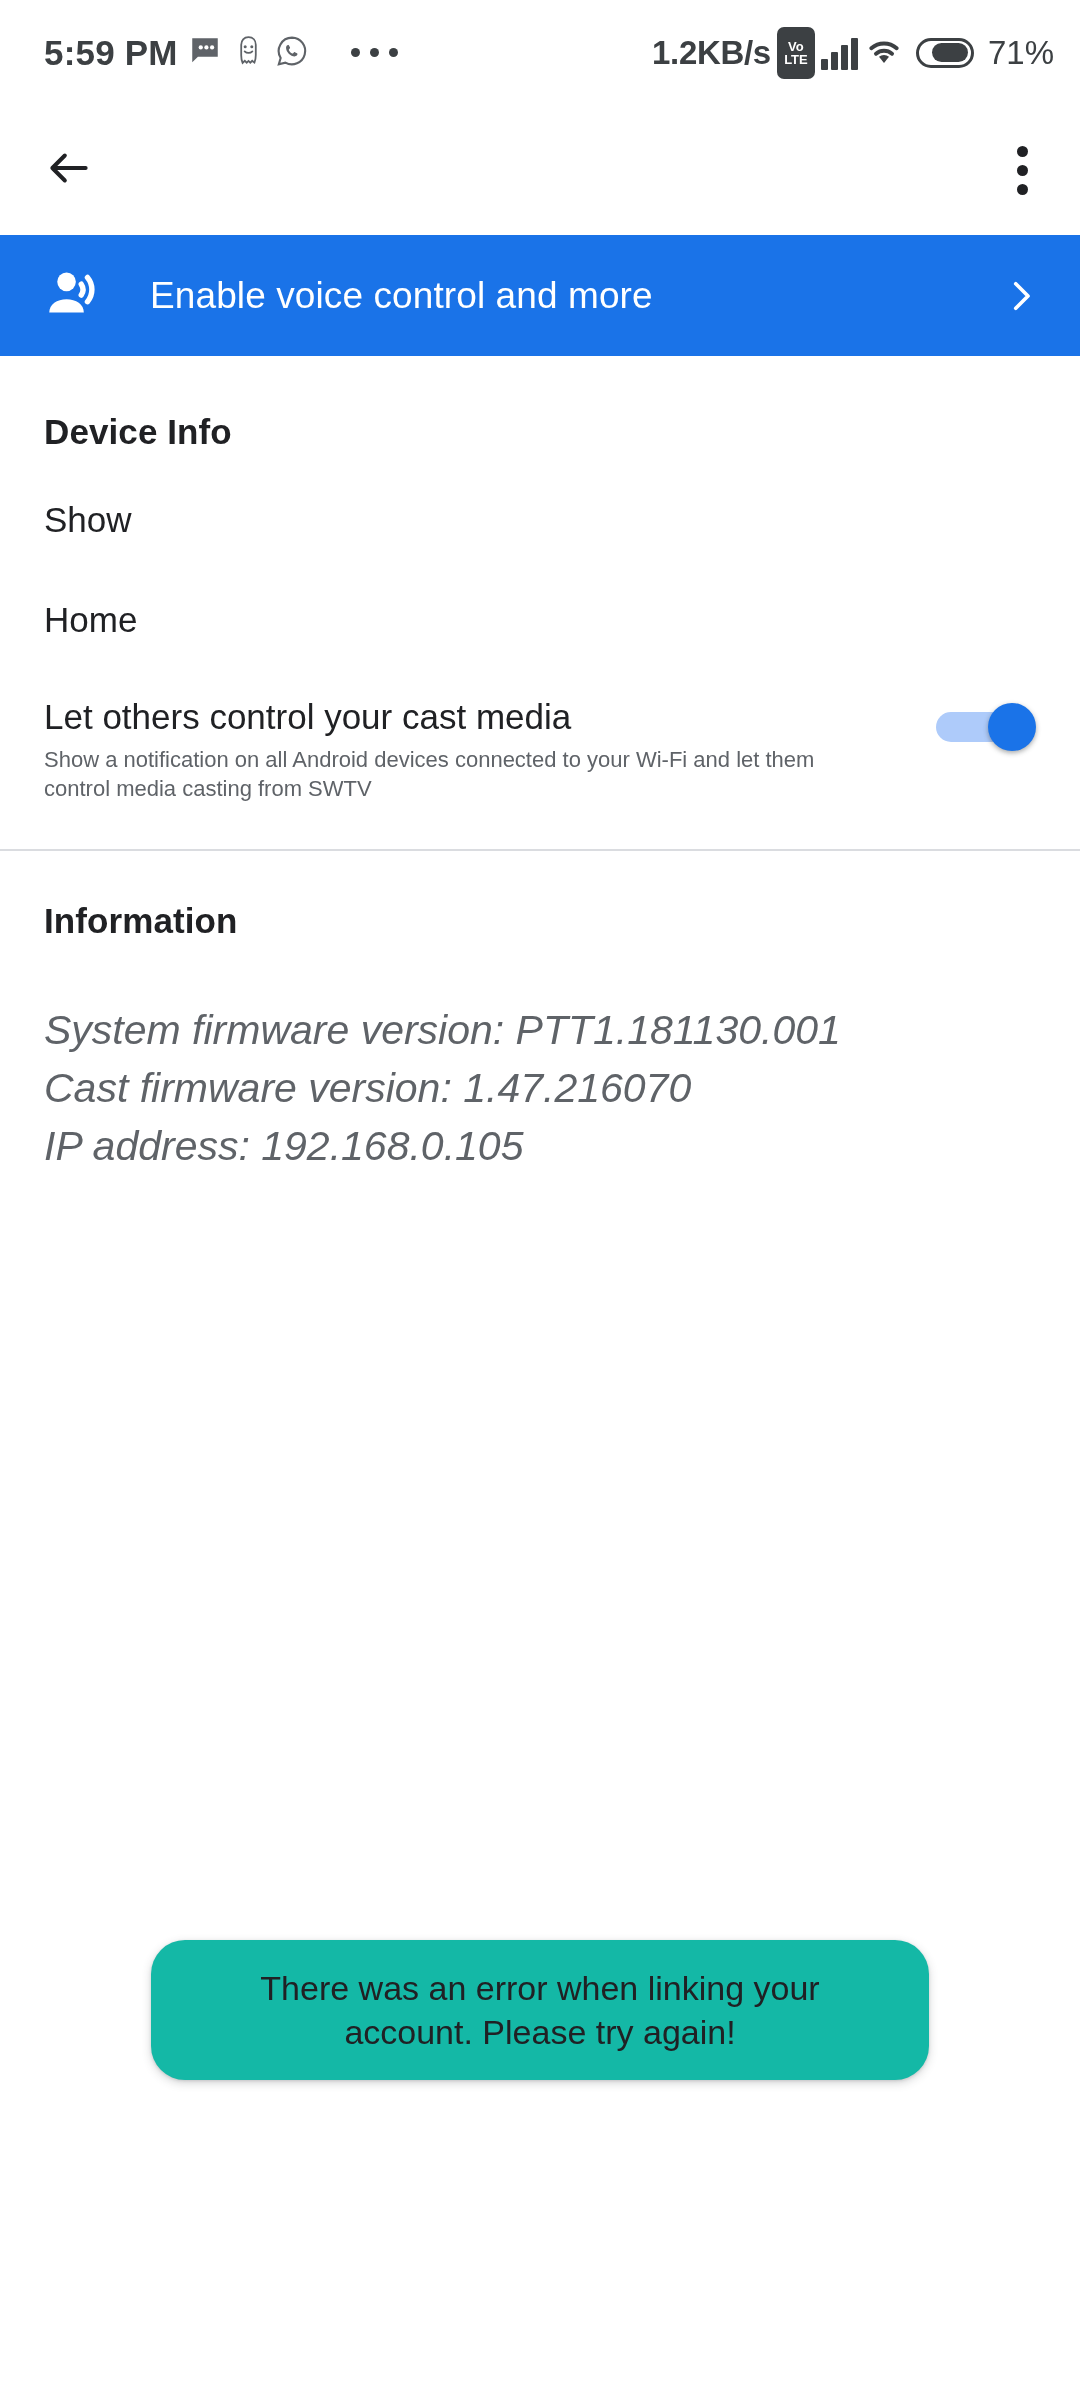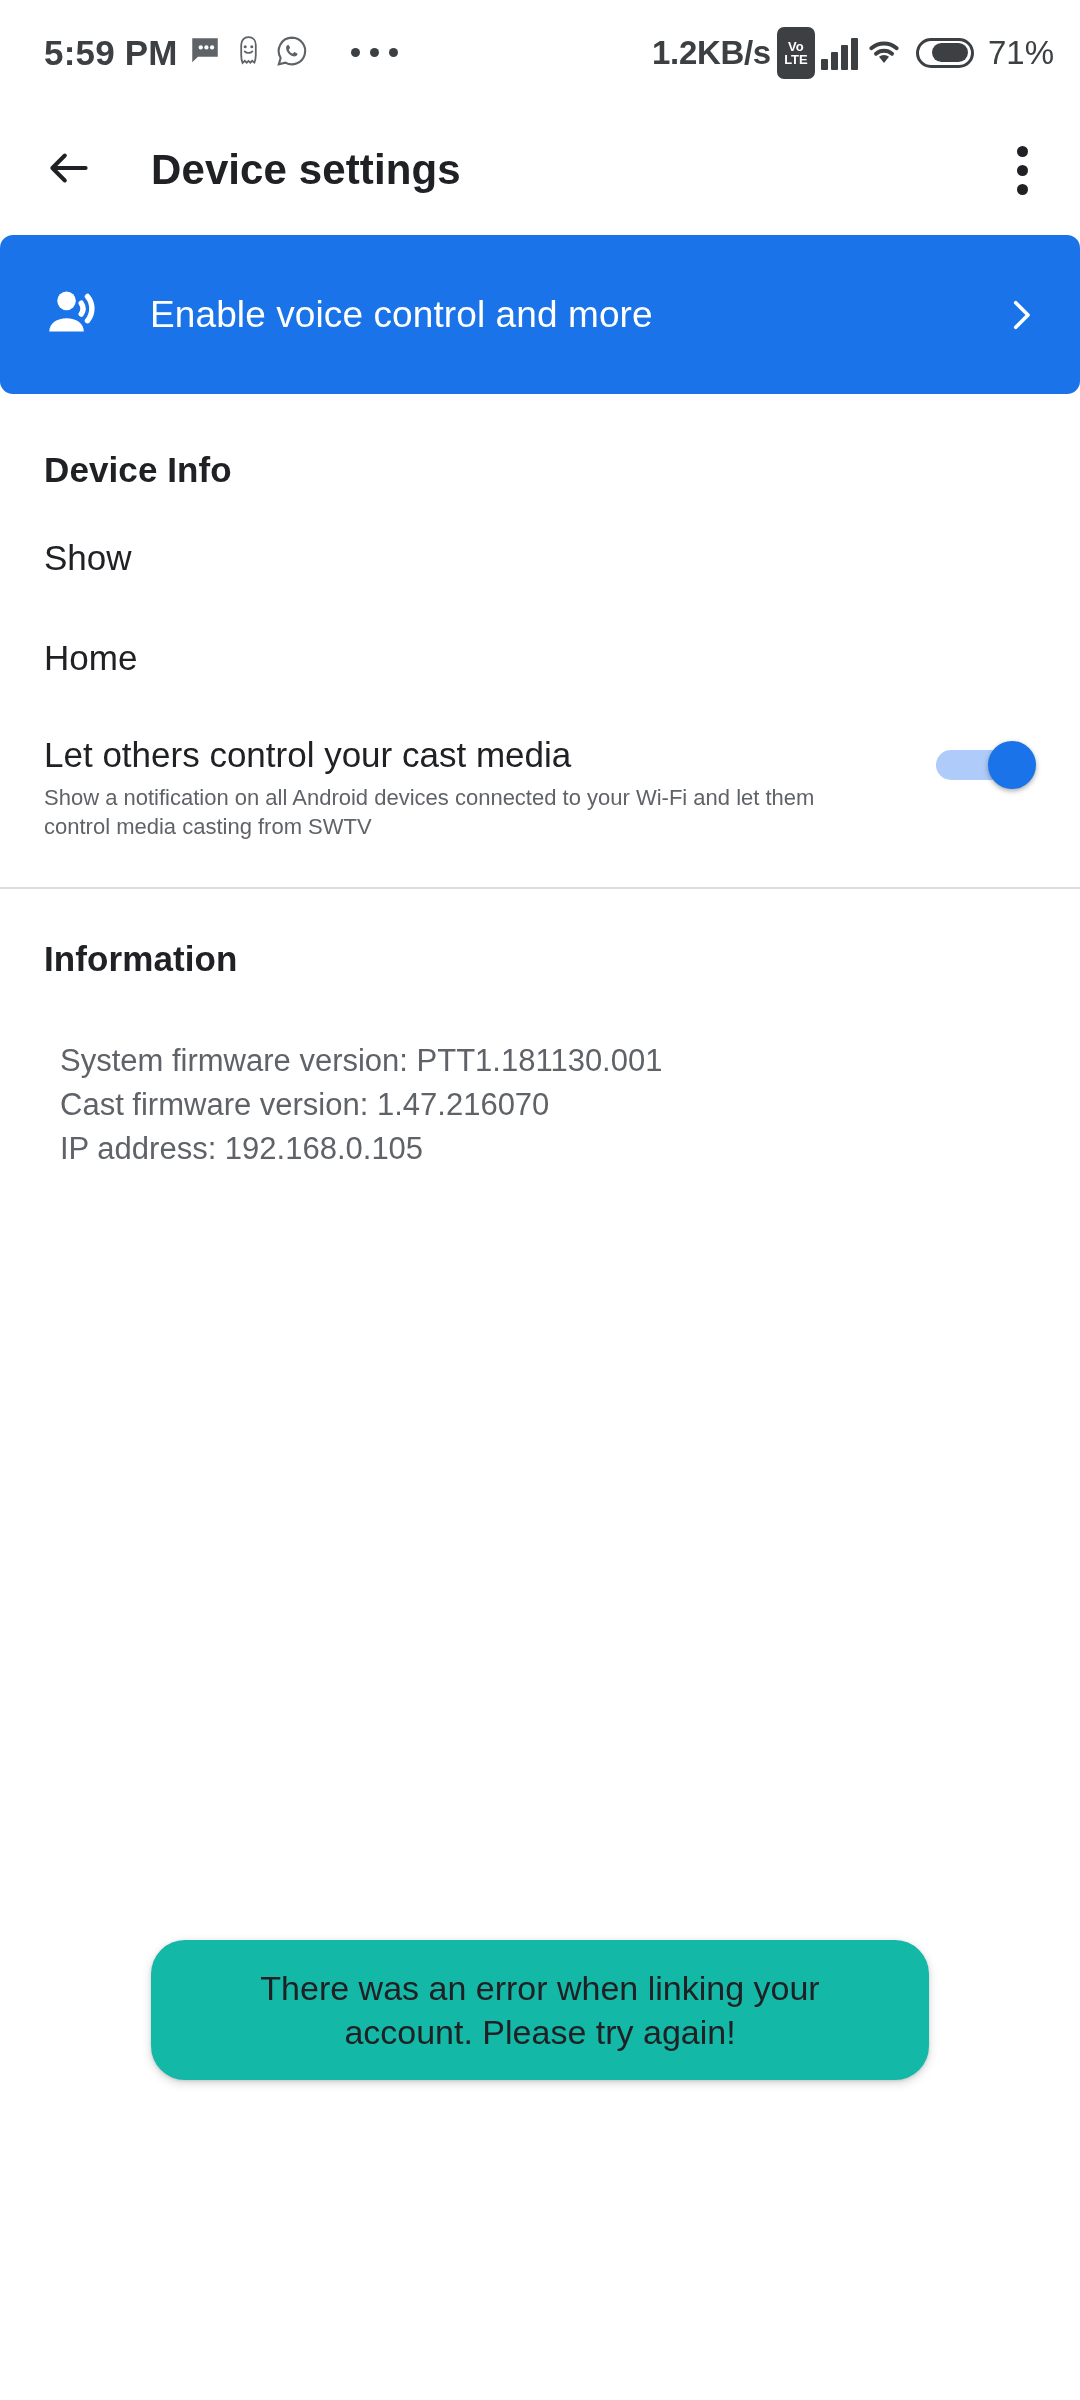--- a/index.html
+++ b/index.html
@@ -142,26 +142,25 @@
   .overflow-dots i {
     width: 11px; height: 11px;
     background: #202124;
     border-radius: 50%;
     display: block;
   }
 
   
   .banner {
     background: #1a73e8;
-    height: 159px;
+    height: 121px;
     display: flex;
     align-items: center;
     padding: 0 38px 0 42px;
     box-sizing: border-box;
-    border-radius: 13px;
   }
   .banner-label {
     color: #ffffff;
     font-size: 37px;
     margin-left: 46px;
     letter-spacing: 0.1px;
   }
   .banner-chevron {
     margin-left: auto;
     display: flex;
@@ -226,24 +225,25 @@
     box-shadow: 0 2px 5px rgba(60,64,67,0.45);
   }
 
   .divider {
     height: 2px;
     background: #dadce0;
     margin-top: 46px;
   }
 
   .info-lines {
-    padding: 0 60px;
-    font-size: 31px;
+    padding: 0 44px;
+    font-size: 41px;
     color: #5f6368;
     line-height: 1.42;
+    font-style: italic;
   }
   .info-lines div { white-space: nowrap; }
 
   
   .toast-wrap {
     position: absolute;
     left: 0;
     right: 0;
     top: 1940px;
     display: flex;
@@ -329,21 +329,20 @@
     <span class="battery-pct">71%</span>
   </div>
 </div>
 
 <div class="app-bar">
   <span>
     <svg width="50" height="50" viewBox="0 0 24 24">
       <path d="M20 12H4M10 6l-6 6 6 6" fill="none" stroke="#202124" stroke-width="1.9" stroke-linecap="round" stroke-linejoin="round"></path>
     </svg>
   </span>
-  <span class="app-bar-title">Device settings</span>
   <span class="overflow-dots">
     <i></i>
       <i></i>
       <i></i>
   </span>
 </div>
 
 <div class="banner">
   <span>
     <svg width="62" height="62" viewBox="0 0 24 24">

